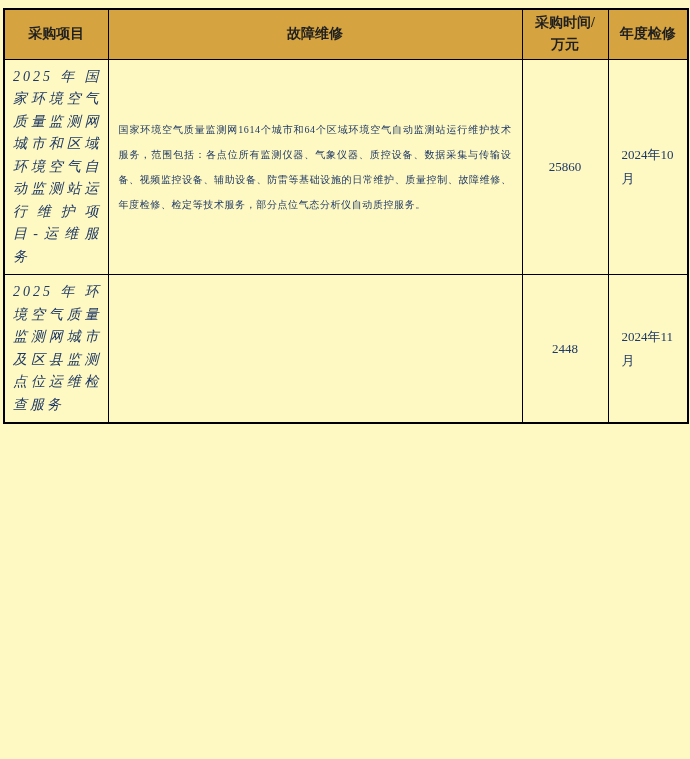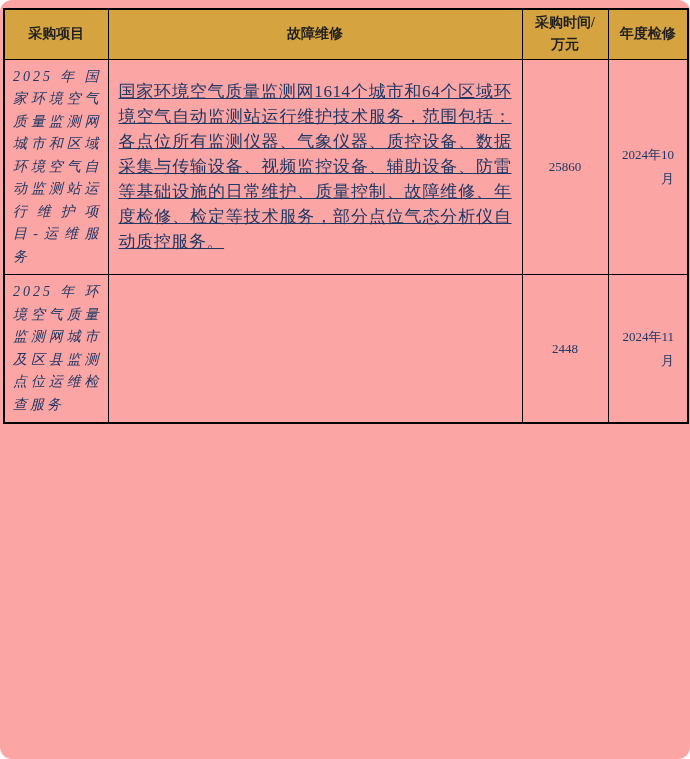--- a/index.html
+++ b/index.html
@@ -3,25 +3,24 @@
 <meta charset="utf-8">
 <style>
   html, body {
     margin: 0;
     padding: 0;
     background: #ffffff;
   }
   .page {
     width: 690px;
     height: 759px;
-    background: #fca5a5;
+    background: #fef9c3;
     box-sizing: border-box;
     padding: 8px 3px 0 3px;
     font-family: "Liberation Serif", "DejaVu Serif", serif;
-    border-radius: 12px;
   }
   table.procurement-table {
     border-collapse: collapse;
     table-layout: fixed;
     width: 684px;
     border: 2px solid var(--border, #000);
   }
   .procurement-table col.c-project  { width: 104px; }
   .procurement-table col.c-overview { width: 414px; }
   .procurement-table col.c-budget   { width: 86px;  }
@@ -53,38 +52,37 @@
     color: var(--body-text, #1f3864);
     font-size: 14px;
     line-height: 22.5px;
     letter-spacing: 3px;
     text-align: justify;
     padding: 6px 6px 6px 8px;
     font-style: italic;
   }
   td.overview-cell {
     color: var(--body-text, #1f3864);
-    font-size: 17px;
+    font-size: 10px;
     line-height: 25px;
     letter-spacing: 0.6px;
     text-align: justify;
     padding: 6px 10px;
-    text-decoration: underline;
   }
   td.budget-cell {
     color: var(--body-text, #1f3864);
     font-size: 13px;
     text-align: center;
     padding: 2px 12px;
   }
   td.time-cell {
     color: var(--body-text, #1f3864);
     font-size: 13px;
     line-height: 24px;
-    text-align: right;
+    text-align: left;
     padding: 2px 13px;
     word-break: break-all;
     margin-left: 35px;
   }
 </style>
 </head>
 <body>
 
 <div class="page">
   <table class="procurement-table">

